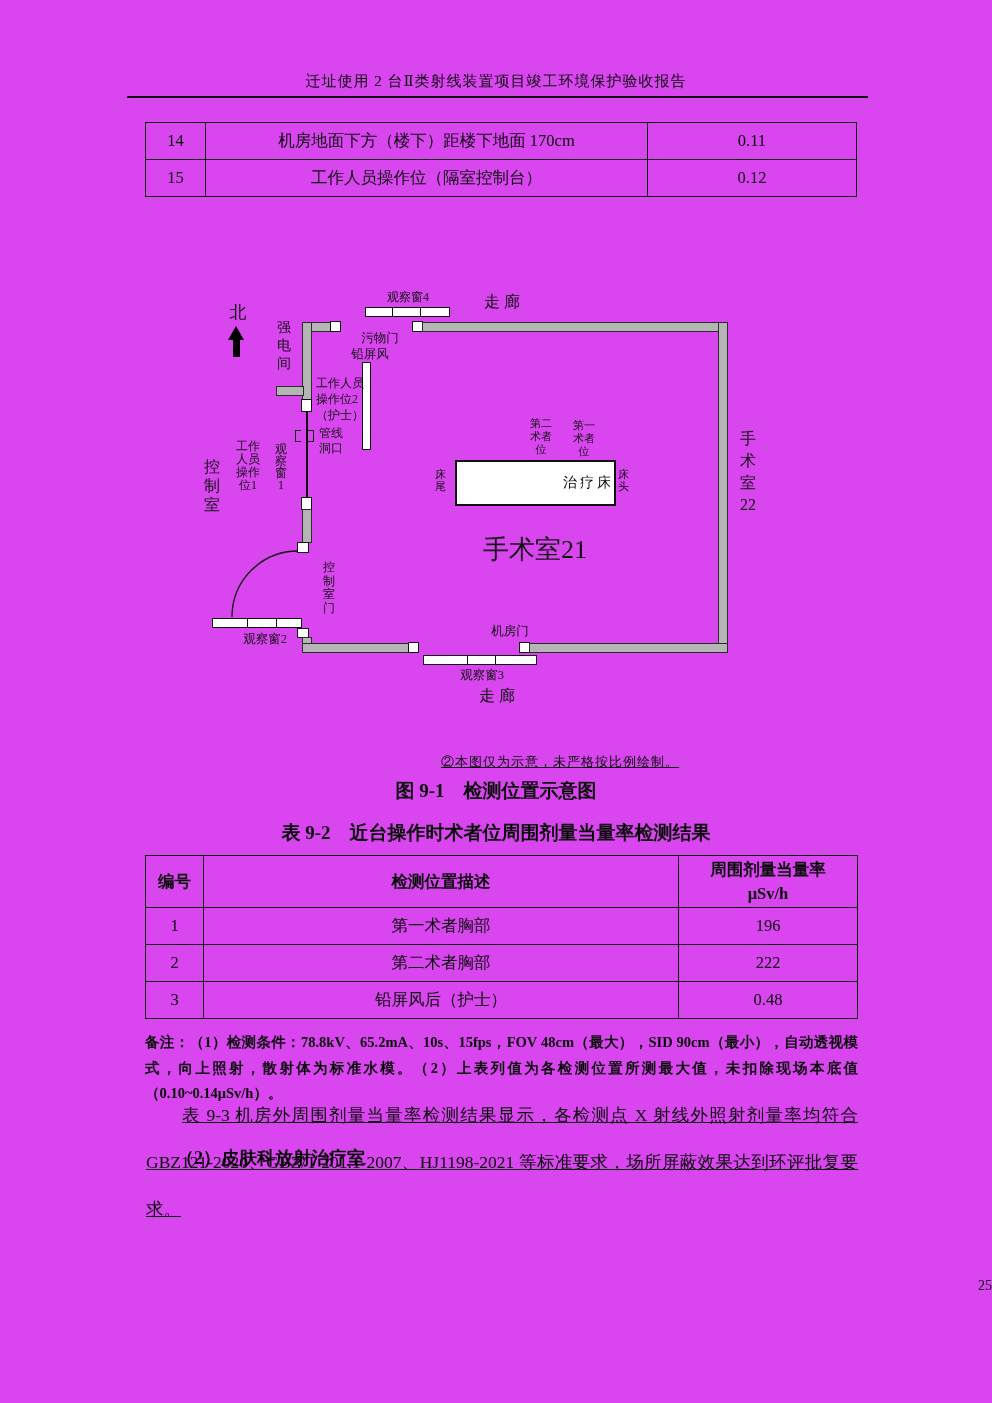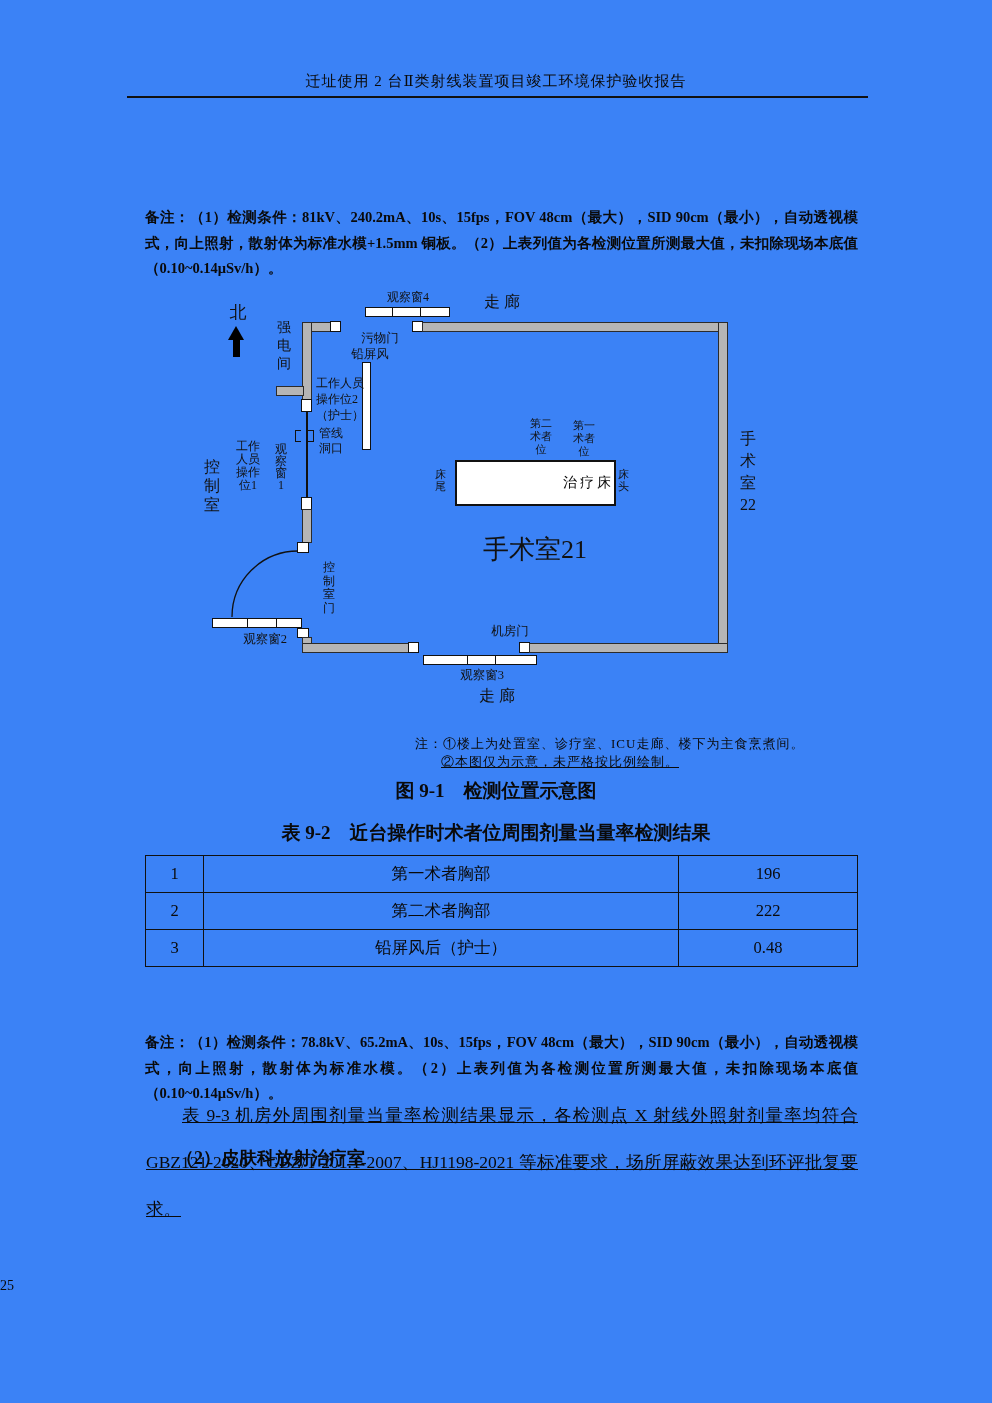--- a/index.html
+++ b/index.html
@@ -1,16 +1,16 @@
 <!DOCTYPE html>
 <html><head>
 <meta charset="utf-8">
 <style>
   html,body{margin:0;padding:0;background:#e9e9e9;}
-  .page{position:relative;width:992px;height:1403px;background:#3b82f6;margin:0 auto;
+  .page{position:relative;width:992px;height:1403px;background:#d946ef;margin:0 auto;
         font-family:"Liberation Serif","DejaVu Serif",serif;color:#0a0a0a;overflow:hidden;}
   
   .hdr-title{position:absolute;left:0;right:0;top:72px;text-align:center;font-size:15px;letter-spacing:1px;}
   .hdr-rule{position:absolute;left:127px;right:124px;top:96px;border-top:2px solid #111;}
   
   table.doc{position:absolute;border-collapse:collapse;table-layout:fixed;}
   table.doc td,table.doc th{border:1.6px solid #111;text-align:center;vertical-align:middle;
         font-size:16.5px;font-weight:normal;padding:0 4px;overflow:hidden;}
   #tbl-top{left:145px;top:122px;width:711px;}
   #tbl-top td{height:36px;}
@@ -37,32 +37,50 @@
   .arrow{position:absolute;width:16px;}
   .arrow .head{width:0;height:0;border-left:8px solid transparent;border-right:8px solid transparent;
        border-bottom:14px solid #000;}
   .arrow .stem{width:7px;height:17px;background:#000;margin:0 auto;}
   
   .caption{position:absolute;left:0;right:0;text-align:center;font-weight:bold;font-size:19px;}
   .fig-note{position:absolute;font-size:13px;letter-spacing:1px;}
   .sec-head{position:absolute;left:176px;font-weight:bold;font-size:18px;}
   .body-par{position:absolute;left:146px;width:712px;font-size:17.5px;line-height:47px;
        text-align:justify;text-indent:36px;}
-  .pageno{position:absolute;left:0;right:0;text-align:left;font-size:14px;}
+  .pageno{position:absolute;left:0;right:0;text-align:right;font-size:14px;}
 </style>
 </head>
 <body>
 
 <div class="page">
 
   <div class="hdr-title">迁址使用 2 台Ⅱ类射线装置项目竣工环境保护验收报告</div>
   <div class="hdr-rule"></div>
 
-
-  <div class="note" style="top:205px;">备注：（1）检测条件：81kV、240.2mA、10s、15fps，FOV 48cm（最大），SID 90cm（最小），自动透视模式，向上照射，散射体为标准水模+1.5mm 铜板。（2）上表列值为各检测位置所测最大值，未扣除现场本底值（0.10~0.14μSv/h）。</div>
+  <table class="doc" id="tbl-top">
+    <colgroup>
+        <col style="width:60px">
+        <col style="width:442px">
+        <col style="width:209px">
+      </colgroup>
+    <tbody>
+        <tr>
+      <td>14</td>
+      <td>机房地面下方（楼下）距楼下地面 170cm</td>
+      <td>0.11</td>
+    </tr>
+    <tr>
+      <td>15</td>
+      <td>工作人员操作位（隔室控制台）</td>
+      <td>0.12</td>
+    </tr>
+  </tbody>
+    </table>
+
 
   <div class="plan">
 
     <div class="lbl" style="left:30px;top:18px;width:36px;font-size:17px;">北</div>
     <div class="arrow" style="left:38px;top:41px;">
       <div class="head"></div>
       <div class="stem"></div>
     </div>
 
     <div class="wall" style="left: 112px; top: 37px; width: 30px; height: 10px; background: rgb(181, 181, 181);"></div>
@@ -155,32 +173,37 @@
 术者
 位</div>
     <div class="lbl" style="left:379px;top:134px;width:30px;font-size:11px;line-height:13px;">第一
 术者
 位</div>
     <div class="lbl" style="left:288px;top:339px;width:64px;font-size:12.5px;">机房门</div>
     <div class="lbl" style="left:253px;top:383px;width:78px;font-size:12.5px;text-align:center;">观察窗3</div>
     <div class="lbl" style="left:272px;top:402px;width:70px;font-size:16px;">走 廊</div>
   </div>
 
-  <div class="fig-note" style="left:415px;top:735px;">注：①楼上为处置室、诊疗室、ICU走廊、楼下为主食烹煮间。</div>
   <div class="fig-note" style="left:441px;top:753px;text-decoration:underline;">②本图仅为示意，未严格按比例绘制。</div>
   <div class="caption" style="top:778px;">图 9-1　检测位置示意图</div>
 
   <div class="caption" style="top:820px;">表 9-2　近台操作时术者位周围剂量当量率检测结果</div>
   <table class="doc" id="tbl-92">
     <colgroup>
         <col style="width:58px">
         <col style="width:475px">
         <col style="width:179px">
       </colgroup>
     <tbody>
+        <tr>
+      <th>编号</th>
+      <th>检测位置描述</th>
+      <th>周围剂量当量率
+μSv/h</th>
+    </tr>
     <tr>
       <td>1</td>
       <td>第一术者胸部</td>
       <td>196</td>
     </tr>
     <tr>
       <td>2</td>
       <td>第二术者胸部</td>
       <td>222</td>
     </tr>

